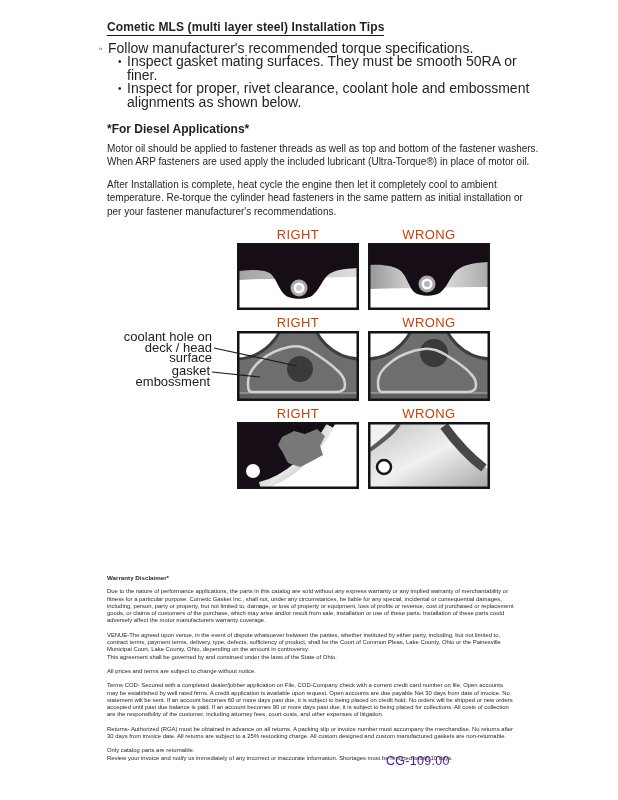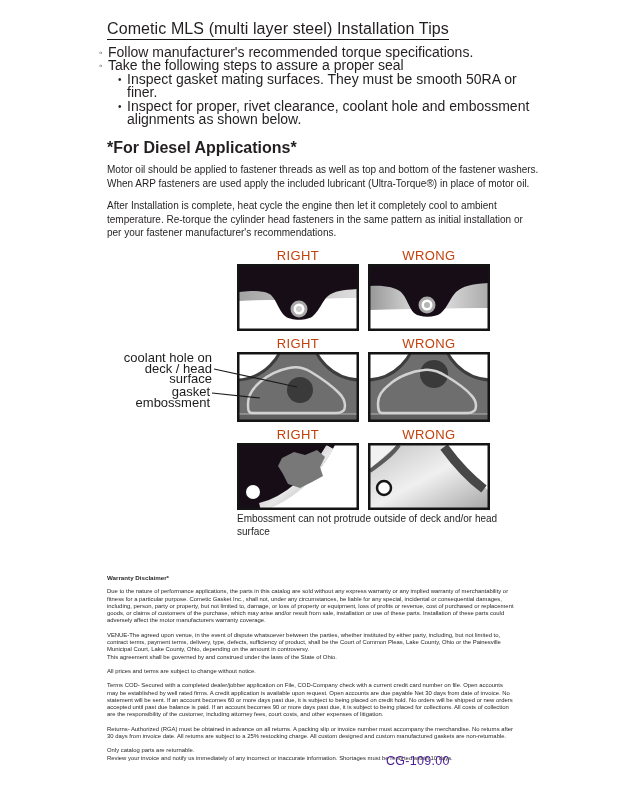--- a/index.html
+++ b/index.html
@@ -7,34 +7,34 @@
     position:relative;
     width:618px;height:800px;
     background:#ffffff;
     font-family:"Liberation Sans", sans-serif;
     color:#231f20;
     overflow:hidden;
   }
   
   .title{
     margin:20px 0 0 107px;
-    font-size:16px;font-weight:normal;
+    font-size:12px;font-weight:bold;
     display:inline-block;
     border-bottom:1.6px solid #161616;
     padding-bottom:1px;
     letter-spacing:.1px;
   }
   .tips{margin:6px 0 0 99px;width:440px;font-size:14px;line-height:13.4px;}
   .bullet{position:relative;padding-left:9px;}
   .bullet::before{content:"◦";position:absolute;left:0;top:0;font-size:10px;}
   .subbullet{position:relative;padding-left:9px;margin-left:19px;}
   .subbullet::before{content:"•";position:absolute;left:0;top:0;font-size:10px;}
   
   .diesel{margin:13px 0 0 107px;width:432px;}
-  .diesel-heading{font-size:16px;font-weight:bold;margin:0 0 6px 0;}
+  .diesel-heading{font-size:12px;font-weight:bold;margin:0 0 6px 0;}
   .diesel p{font-size:10px;line-height:13.4px;margin:0 0 9px 0;}
   
   .diagrams{margin-top:9px;}
   .drow{margin-bottom:5px;position:relative;}
   .panel-labels{display:flex;gap:9px;margin-left:237px;width:253px;}
   .panel-labels span{width:122px;text-align:center;font-size:13px;letter-spacing:.4px;color:#c2410c;}
   .panels{display:flex;gap:9px;margin-left:237px;margin-top:1px;}
   .panel{width:122px;display:block;}
   .caption{font-size:10px;line-height:12.5px;margin:3px 0 0 237px;width:262px;}
   .caption.c2{margin-left:245px;}
@@ -54,21 +54,20 @@
 <body>
 
 <div class="page">
 
   
   <span class="title">Cometic MLS (multi layer steel) Installation Tips</span>
 
   
   <div class="tips">
     <div class="bullet">Follow manufacturer's recommended torque specifications.</div>
-    <div class="bullet">Take the following steps to assure a proper seal</div>
     <div class="subbullet">Inspect gasket mating surfaces.  They must be smooth 50RA or finer.</div>
     <div class="subbullet">Inspect for proper, rivet clearance, coolant hole and embossment alignments as shown below.</div>
   </div>
 
   
   <div class="diesel">
     <div class="diesel-heading">*For Diesel Applications*</div>
     <p>Motor oil should be applied to fastener threads as well as top and bottom of the fastener washers. When ARP fasteners are used apply the included lubricant (Ultra-Torque®) in place of motor oil.</p>
     <p>After Installation is complete, heat cycle the engine then let it completely cool to ambient temperature. Re-torque the cylinder head fasteners in the same pattern as initial installation or per your fastener manufacturer's recommendations.</p>
   </div>
@@ -191,21 +190,20 @@
           </defs>
           <rect x="0" y="0" width="122" height="67" fill="#ffffff"></rect>
           <path d="M2,2 H78 C93,23 108,38 120,47 V65 H2 Z" fill="url(#g3w)"></path>
           <polygon points="2,2 29,2 2,26" fill="#f2f2f2"></polygon>
           <path d="M2,28 C13,20 24,12 31,2" fill="none" stroke="#5a5a5a" stroke-width="4"></path>
           <path d="M76,4 C90,23 104,37 116,46" fill="none" stroke="#474747" stroke-width="9"></path>
           <circle cx="16" cy="45" r="7" fill="#ffffff" stroke="#161616" stroke-width="2.5"></circle>
           <rect x="1.25" y="1.25" width="119.5" height="64.5" fill="none" stroke="#141414" stroke-width="2.5"></rect>
         </svg>
       </div>
-      <div class="caption">Embossment can not protrude outside of deck and/or head surface</div>
     </div>
   </div>
 
   
   <div class="disclaimer">
     <div class="dhead">Warranty Disclaimer*</div>
     <p class="pre">Due to the nature of performance applications, the parts in this catalog are sold without any express warranty or any implied warranty of merchantability or fitness for a particular purpose.  Cometic Gasket Inc., shall not, under any circumstances, be liable for any special, incidental or consequential damages, including, person, party or property, but not limited to, damage, or loss of property or equipment, loss of profits or revenue, cost of purchased or replacement goods, or claims of customers of the purchase, which may arise and/or result from sale, installation or use of these parts.  Installation of these parts could adversely affect the motor manufacturers warranty coverage.</p>
     <p class="pre">VENUE-The agreed upon venue, in the event of dispute whatsoever between the parties, whether instituted by either party, including, but not limited to, contract terms, payment terms, delivery, type, defects, sufficiency of product, shall be the Court of Common Pleas, Lake County, Ohio or the Painesville Municipal Court, Lake County, Ohio, depending on the amount in controversy.
 This agreement shall be governed by and construed under the laws of the State of Ohio.</p>
     <p class="pre">All prices and terms are subject to change without notice.</p>

